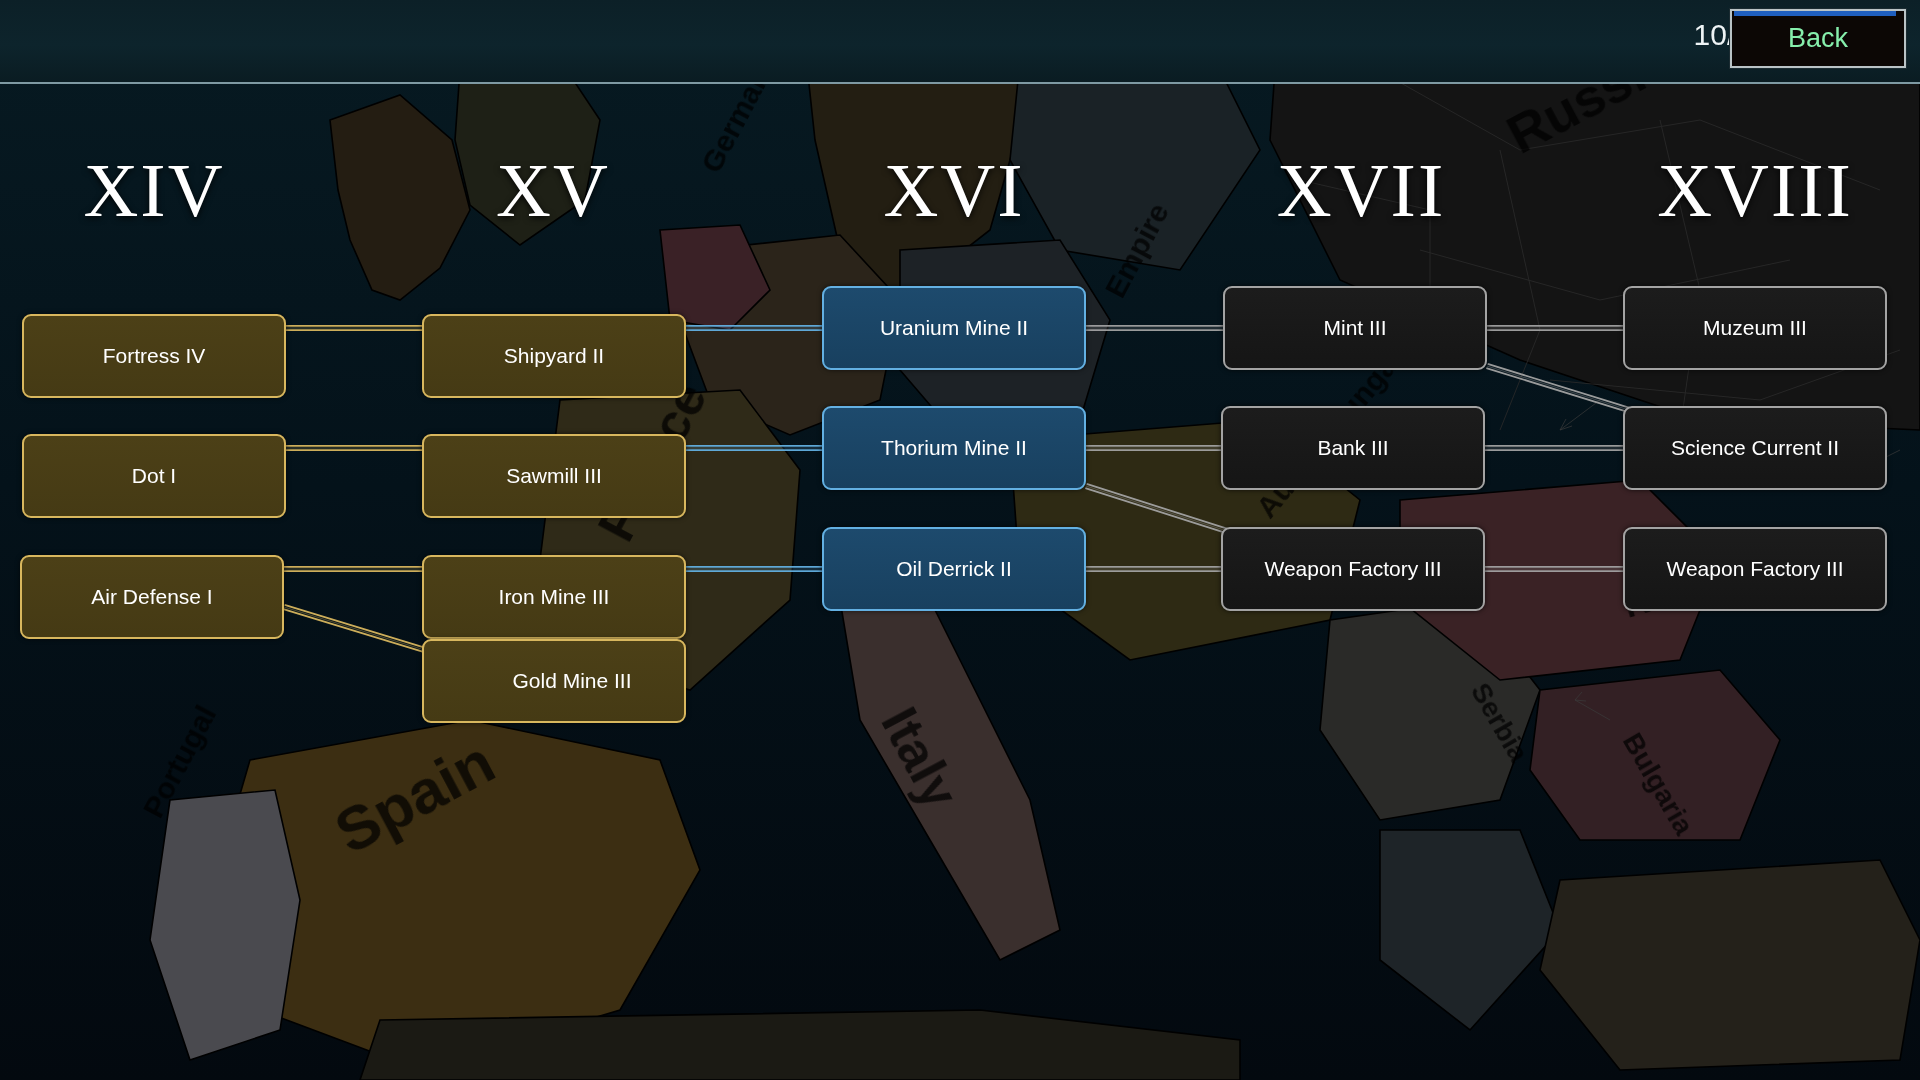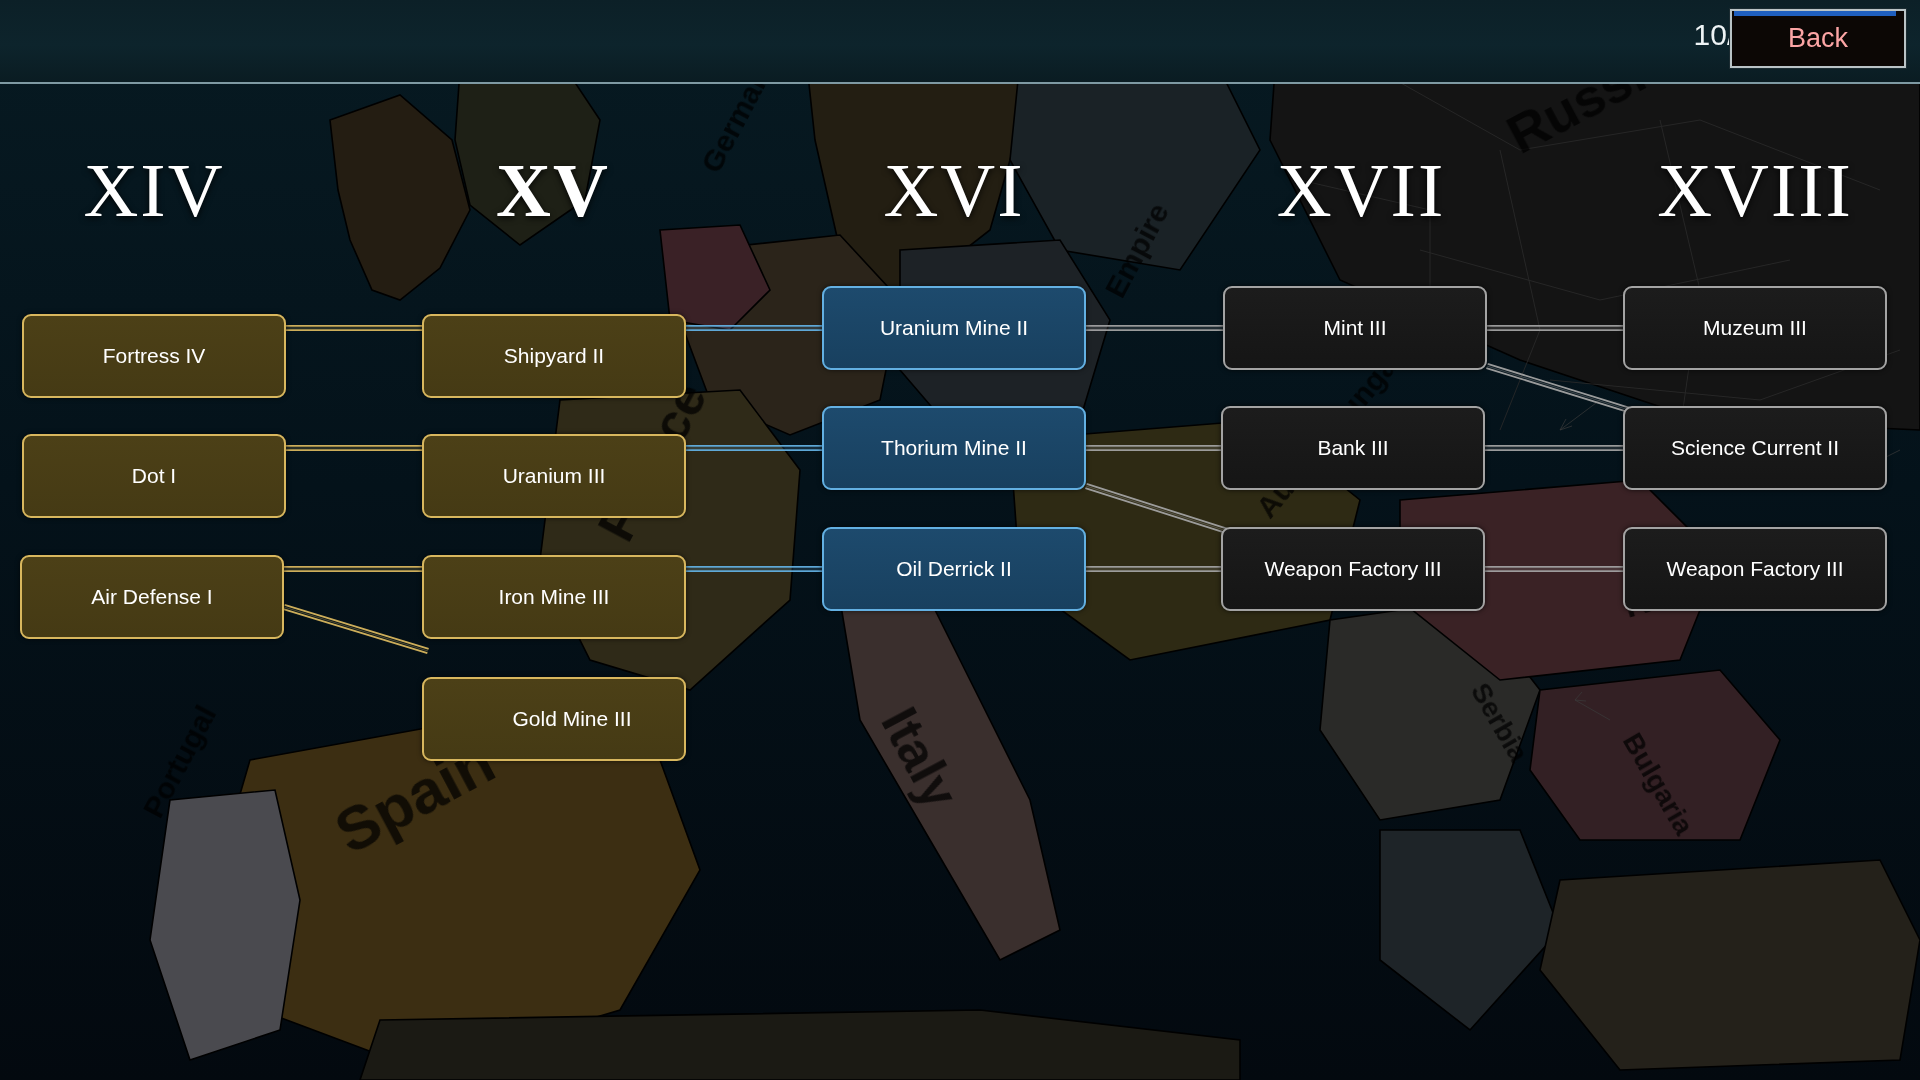--- a/index.html
+++ b/index.html
@@ -35,21 +35,21 @@
     background:#0c0705;
     border:2px solid #b9c3c6;
     box-shadow:0 0 0 1px #1b2b31;
     cursor:pointer;padding:0;
     display:flex;align-items:center;justify-content:center;
   }
   #back-accent{
     position:absolute;left:2px;top:0px;width:162px;height:5px;
     background:#1f5fbf;
   }
-  #back-label{font-size:27px;color:#fca5a5;line-height:1;}
+  #back-label{font-size:27px;color:#86efac;line-height:1;}
 
   
   #tree{position:absolute;left:0;top:82px;width:1920px;height:898px;z-index:10;}
   #edges{position:absolute;left:0;top:0;width:1920px;height:998px;pointer-events:none;}
 
   .era-label{
     position:absolute;font-size:76px;line-height:76px;color:#ffffff;
     font-family:"Liberation Serif","DejaVu Serif",serif;
     font-weight:400;letter-spacing:2px;
     transform:translateX(-50%);
@@ -250,45 +250,45 @@
         <line x1="1485" y1="366" x2="1623" y2="366" stroke="#a3a3a3" stroke-width="1.2" opacity=".35"></line>
       </g>
       <g>
         <line x1="1485" y1="489.2" x2="1623" y2="489.2" stroke="#a3a3a3" stroke-width="1.8" opacity=".95"></line>
         <line x1="1485" y1="484.8" x2="1623" y2="484.8" stroke="#a3a3a3" stroke-width="1.8" opacity=".95"></line>
         <line x1="1485" y1="487" x2="1623" y2="487" stroke="#a3a3a3" stroke-width="1.2" opacity=".35"></line>
       </g>
     </svg>
   <div id="era-labels">
       <div class="era-label" style="left: 154px; top: 70px;">XIV</div>
-      <div class="era-label" style="left: 553px; top: 70px; font-weight: bold;">XV</div>
+      <div class="era-label" style="left: 553px; top: 70px;">XV</div>
       <div class="era-label" style="left: 954px; top: 70px;">XVI</div>
       <div class="era-label" style="left: 1321px; top: 70px; margin-left: 40px;">XVII</div>
       <div class="era-label" style="left: 1755px; top: 70px;">XVIII</div>
     </div>
   <div id="node-layer">
       <div class="node gold" style="left: 154px; top: 246px;">
         <span class="node-label">Fortress IV</span>
       </div>
       <div class="node gold" style="left: 154px; top: 366px;">
         <span class="node-label">Dot I</span>
       </div>
       <div class="node gold" style="left: 152px; top: 487px;">
         <span class="node-label">Air Defense I</span>
       </div>
       <div class="node gold" style="left: 554px; top: 246px;">
         <span class="node-label">Shipyard II</span>
       </div>
       <div class="node gold" style="left: 554px; top: 366px;">
-        <span class="node-label">Uranium III</span>
+        <span class="node-label">Sawmill III</span>
       </div>
       <div class="node gold" style="left: 554px; top: 487px;">
         <span class="node-label">Iron Mine III</span>
       </div>
-      <div class="node gold" style="left: 554px; top: 609px; padding-left: 36px;">
+      <div class="node gold" style="left: 554px; top: 571px; padding-left: 36px;">
         <span class="node-label">Gold Mine III</span>
       </div>
       <div class="node blue" style="left: 954px; top: 246px;">
         <span class="node-label">Uranium Mine II</span>
       </div>
       <div class="node blue" style="left: 954px; top: 366px;">
         <span class="node-label">Thorium Mine II</span>
       </div>
       <div class="node blue" style="left: 954px; top: 487px;">
         <span class="node-label">Oil Derrick II</span>

